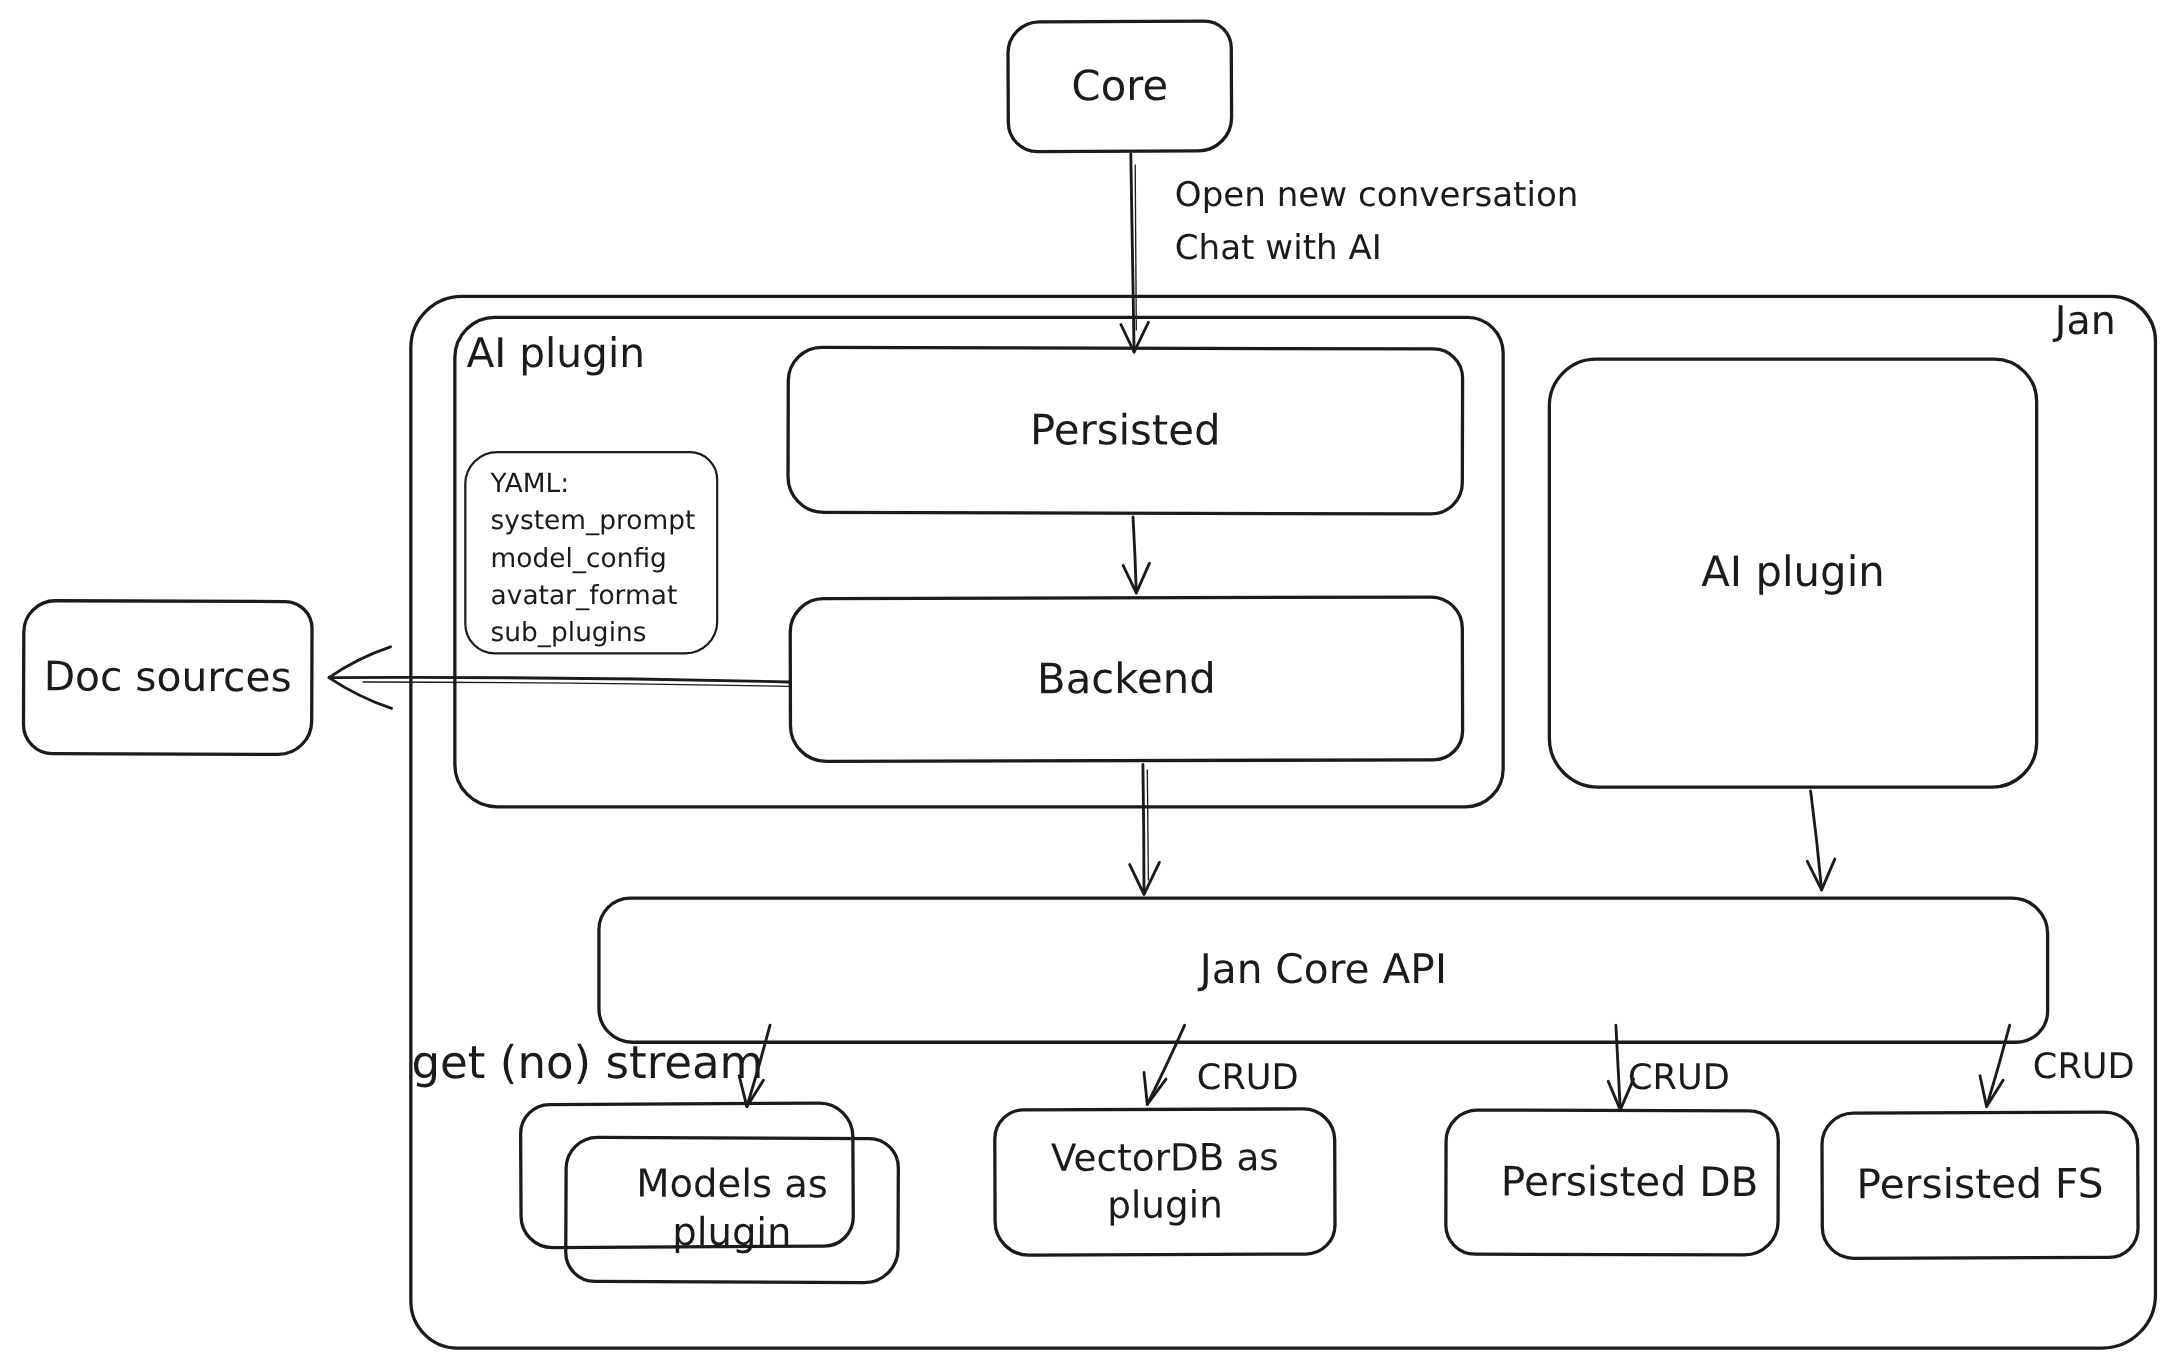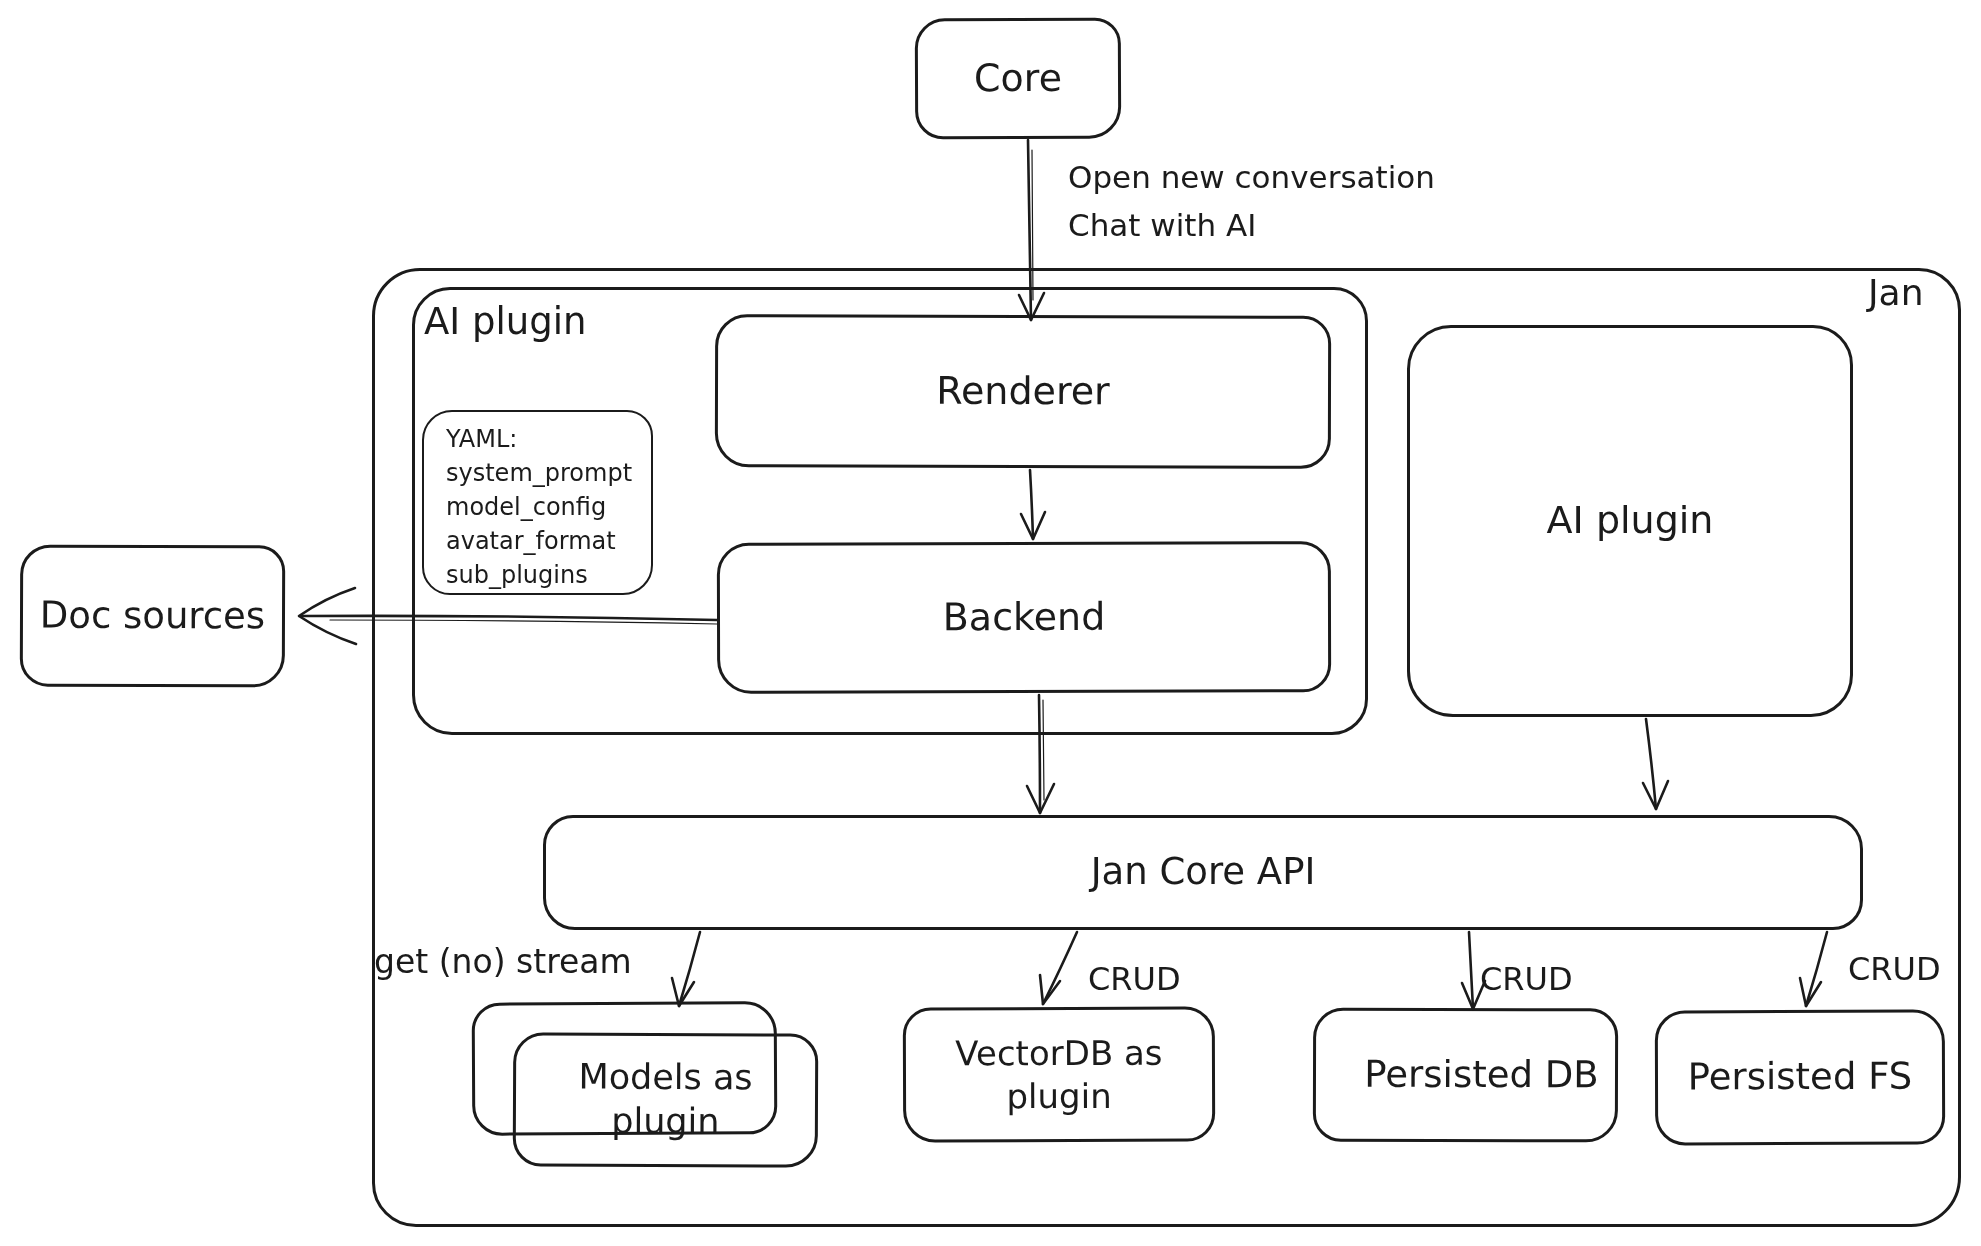--- a/index.html
+++ b/index.html
@@ -20,31 +20,31 @@
   #jan-label{position:absolute;left:1868px;top:272px;font-size:36px;}
   #ai-plugin-left{left:412px;top:287px;width:956px;height:448px;border-radius:38px 34px 36px 40px;background:transparent;}
   #ai-plugin-left-label{position:absolute;left:424px;top:300px;font-size:37px;}
   #renderer{left:715px;top:315px;width:616px;height:153px;border-radius:32px 28px 30px 34px;font-size:38px;}
   #yaml-note{left:422px;top:410px;width:231px;height:185px;border-radius:30px 26px 30px 28px;
              align-items:flex-start;justify-content:flex-start;border-width:2.5px;}
   #yaml-note .note-lines{padding:10px 0 0 22px;text-align:left;font-size:24px;line-height:34px;}
   #backend{left:717px;top:542px;width:614px;height:151px;border-radius:32px 30px 28px 34px;font-size:38px;}
   #ai-plugin-right{left:1407px;top:325px;width:446px;height:392px;border-radius:44px 40px 42px 46px;font-size:38px;}
   #doc-sources{left:20px;top:545px;width:265px;height:142px;border-radius:30px 26px 32px 28px;font-size:37px;}
-  #jan-core-api{left:543px;top:815px;width:1320px;height:115px;border-radius:30px 34px 30px 32px;font-size:37px;}
+  #jan-core-api{left:543px;top:815px;width:1320px;height:134px;border-radius:30px 34px 30px 32px;font-size:37px;}
   #models-back{left:472px;top:1002px;width:305px;height:133px;border-radius:28px 32px 28px 30px;background:transparent;}
   #models-front{left:513px;top:1033px;width:305px;height:134px;border-radius:30px 28px 32px 28px;
                 background:transparent;font-size:35px;}
   #vectordb{left:903px;top:1007px;width:312px;height:135px;border-radius:28px 30px 28px 32px;font-size:34px;}
   #persisted-db{left:1313px;top:1008px;width:305px;height:134px;border-radius:30px 28px 32px 28px;font-size:37px;}
   #persisted-fs{left:1655px;top:1010px;width:290px;height:135px;border-radius:30px 32px 28px 30px;font-size:37px;}
 
   
   #lbl-user-edge{left:1040px;top:153px;font-size:31px;line-height:48px;margin-left:28px;}
-  #lbl-stream{left:374px;top:942px;font-size:33px;}
+  #lbl-stream{left:374px;top:942px;font-size:41px;}
   #lbl-crud-1{left:1088px;top:960px;font-size:32px;}
   #lbl-crud-2{left:1480px;top:960px;font-size:32px;}
   #lbl-crud-3{left:1848px;top:950px;font-size:32px;}
 
   
   #user{transform:rotate(-0.25deg);}
   #renderer{transform:rotate(0.15deg);}
   #backend{transform:rotate(-0.15deg);}
   #doc-sources{transform:rotate(0.2deg);}
   #models-back{transform:rotate(-0.3deg);}
@@ -62,21 +62,21 @@
   <div id="jan-label">Jan</div>
 
   <div class="node container" id="ai-plugin-left"></div>
   <div id="ai-plugin-left-label">AI plugin</div>
 
   <div class="node" id="user">
     <span class="lbl">Core</span>
   </div>
 
   <div class="node" id="renderer">
-    <span class="lbl">Renderer</span>
+    <span class="lbl">Persisted</span>
   </div>
 
   <div class="node" id="yaml-note">
     <div class="note-lines lbl">YAML:
 system_prompt
 model_config
 avatar_format
 sub_plugins</div>
   </div>
 

